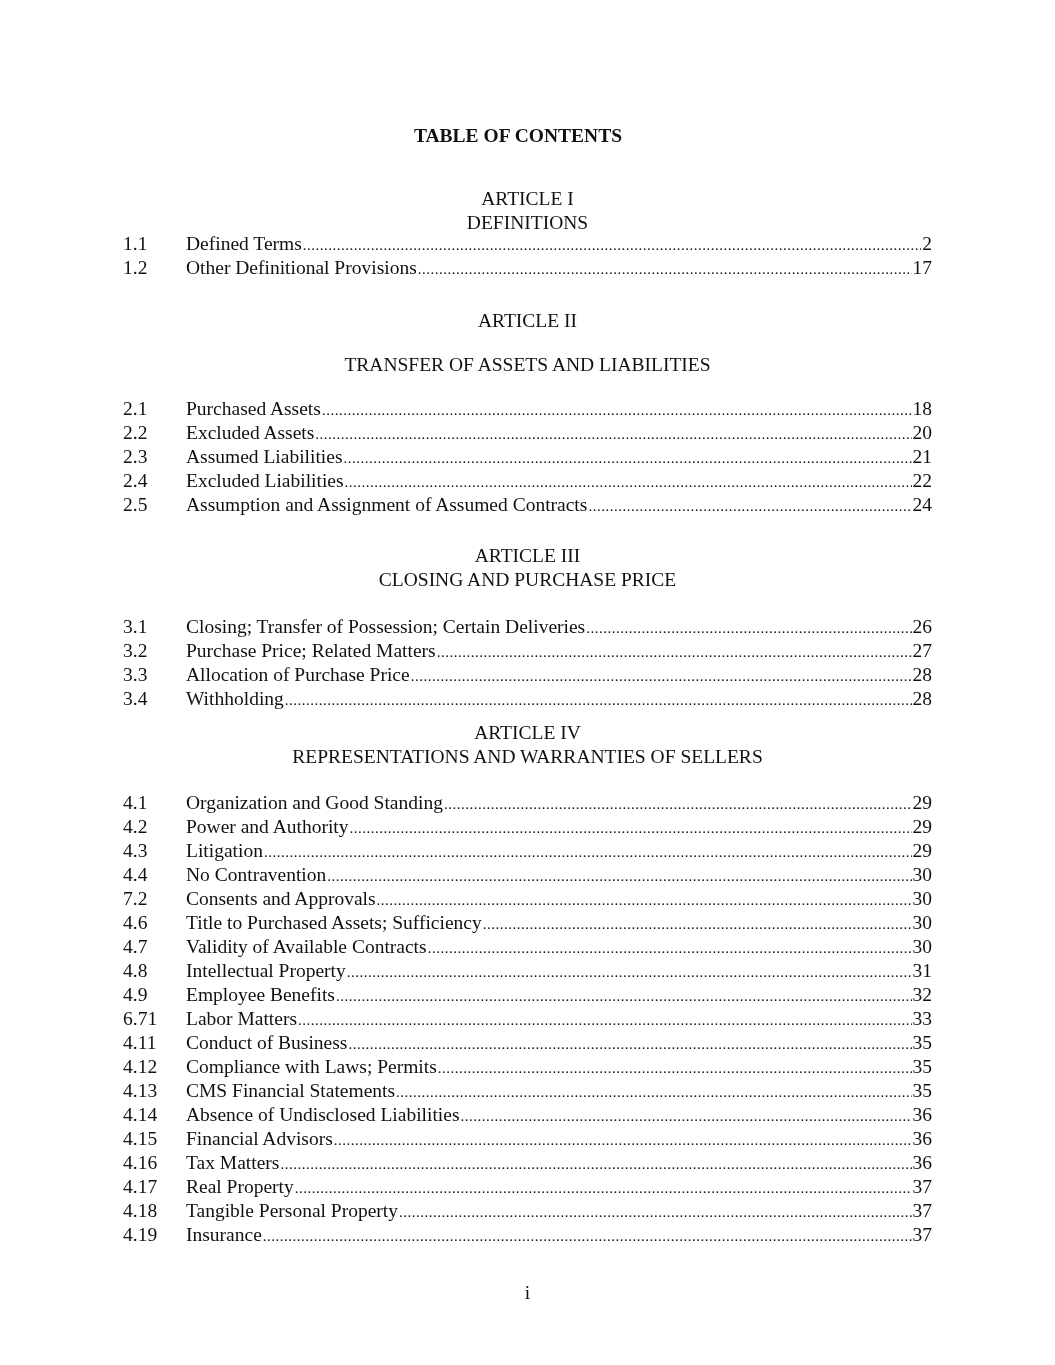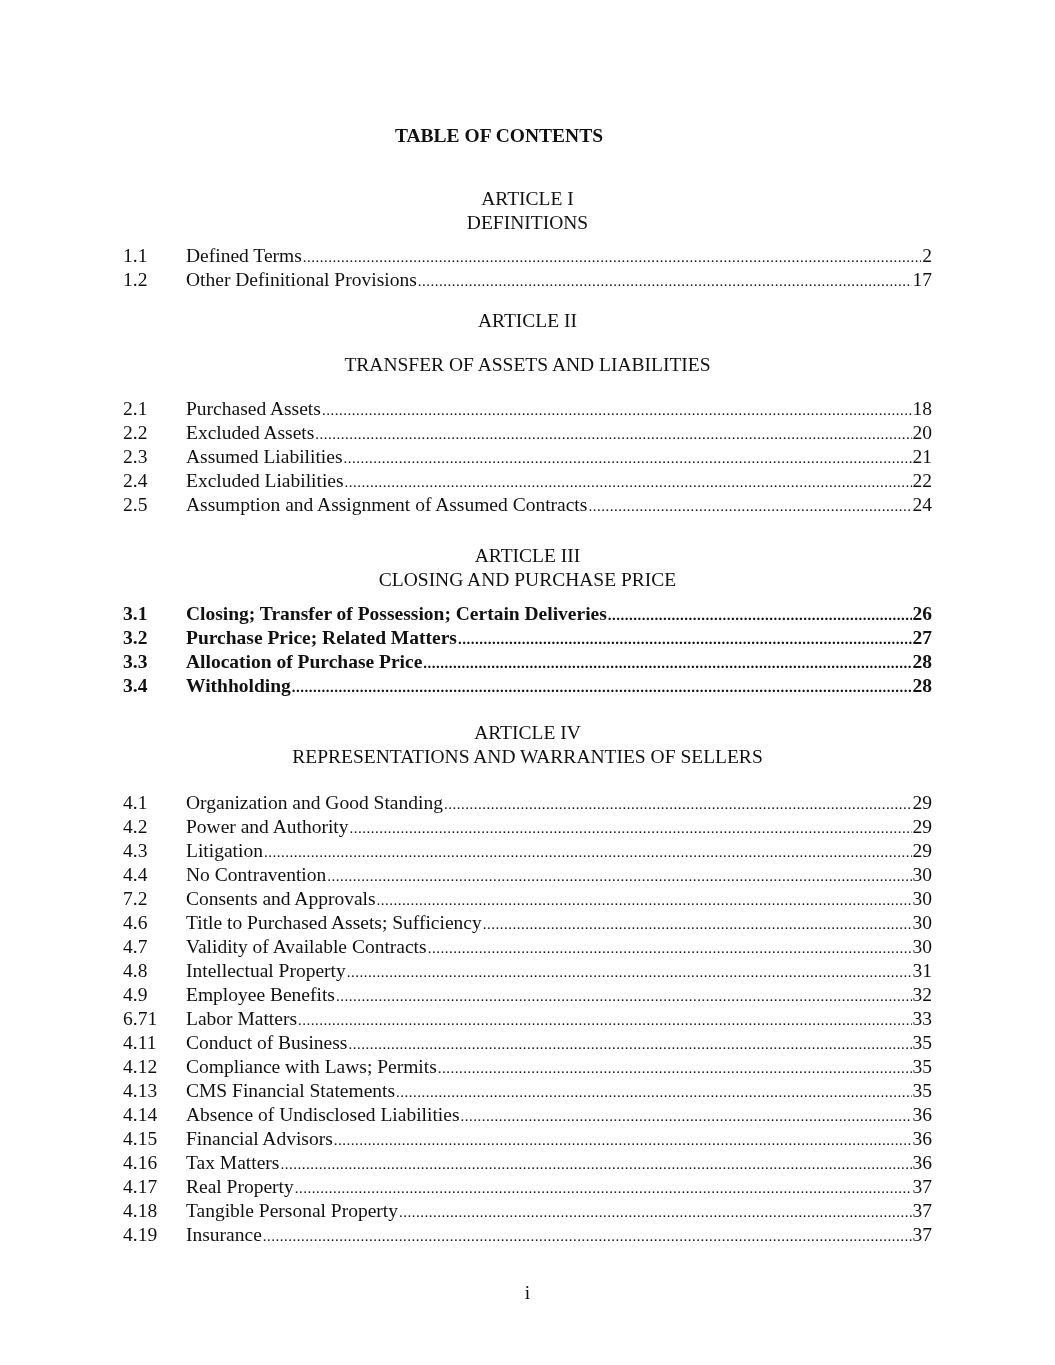--- a/index.html
+++ b/index.html
@@ -23,20 +23,21 @@
       height: 1365px;
     }
     .toc-title {
       position: absolute;
       left: 0; width: 998px;
       top: 124px;
       text-align: center;
       font-weight: bold;
       font-size: 19.5px;
       line-height: 24px;
+      padding-left: 19px;
     }
     .article-head {
       position: absolute;
       left: 0; width: 1055px;
       text-align: center;
       line-height: 24px;
     }
     .article-head div {
       height: 24px;
     }
@@ -87,21 +88,21 @@
 <body>
 
 <div class="page">
 
   <div class="toc-title">TABLE OF CONTENTS</div>
 
   <div class="article-head" style="top:187px;">
     <div>ARTICLE I</div>
     <div>DEFINITIONS</div>
   </div>
-  <div class="entries" style="top:244px;">
+  <div class="entries" style="top:232px;">
     <div class="entry">
       <span class="num">1.1</span>
       <span class="title">Defined Terms</span>
       <span class="leader"></span>
       <span class="page-num">2</span>
     </div>
     <div class="entry">
       <span class="num">1.2</span>
       <span class="title">Other Definitional Provisions</span>
       <span class="leader"></span>
@@ -145,21 +146,21 @@
       <span class="title">Assumption and Assignment of Assumed Contracts</span>
       <span class="leader"></span>
       <span class="page-num">24</span>
     </div>
   </div>
 
   <div class="article-head" style="top:544px;">
     <div>ARTICLE III</div>
     <div>CLOSING AND PURCHASE PRICE</div>
   </div>
-  <div class="entries" style="top:602px;font-weight:bold;">
+  <div class="entries" style="top:615px;">
     <div class="entry">
       <span class="num">3.1</span>
       <span class="title">Closing; Transfer of Possession; Certain Deliveries</span>
       <span class="leader"></span>
       <span class="page-num">26</span>
     </div>
     <div class="entry">
       <span class="num">3.2</span>
       <span class="title">Purchase Price; Related Matters</span>
       <span class="leader"></span>

